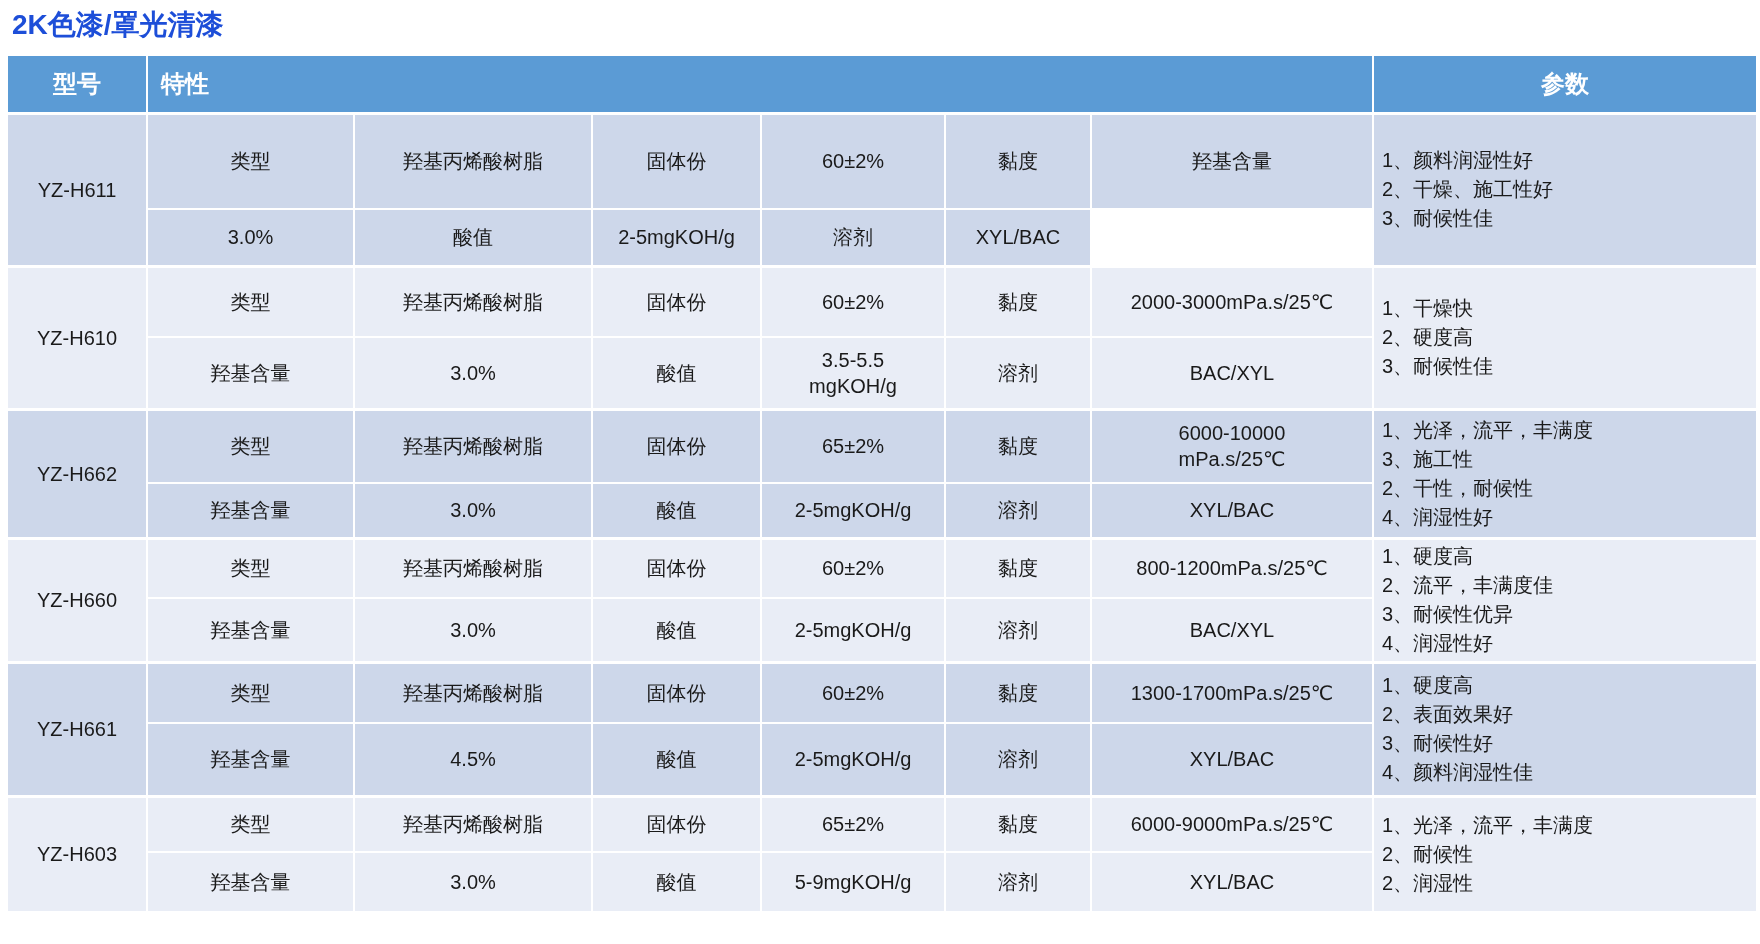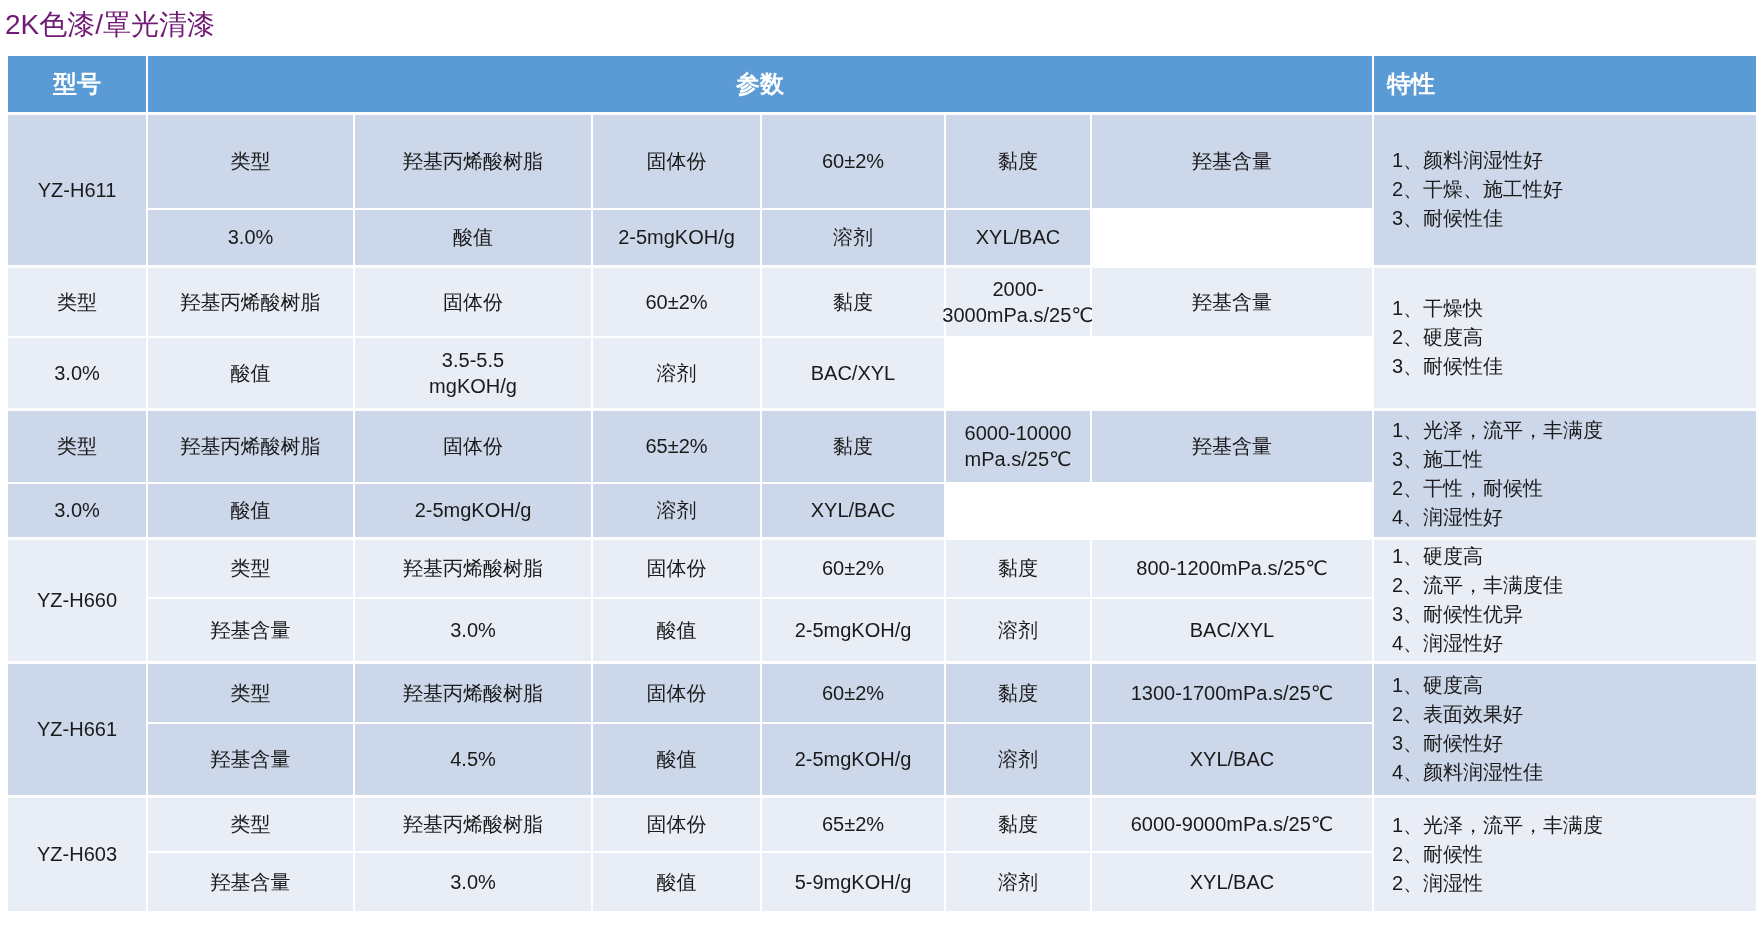--- a/index.html
+++ b/index.html
@@ -2,22 +2,22 @@
 <html><head>
 <meta charset="utf-8">
 <style>
   html,body{margin:0;padding:0;background:#ffffff;}
   body{
     width:1760px;height:944px;overflow:hidden;
     font-family:"Liberation Sans","DejaVu Sans",sans-serif;
     color:#1a1a1a;
   }
   .page-title{
-    font-size:28px;font-weight:normal;color:#701a75;
-    padding:8px 0 0 5px;line-height:1.2;
+    font-size:28px;font-weight:bold;color:#1d4ed8;
+    padding:8px 0 0 12px;line-height:1.2;
   }
   .spec-table{margin:14px 3px 0 8px;width:1404px;}
   
   .header-row{
     display:grid;
     grid-template-columns:138px 1224px 382px;
     gap:2px;
   }
   .hcell{
     background:#5b9bd5;color:#ffffff;font-weight:bold;font-size:24px;
@@ -40,36 +40,36 @@
   .cell{
     display:flex;align-items:center;justify-content:center;
     text-align:center;font-size:20px;line-height:1.3;
     white-space:pre-line;padding:2px 4px;box-sizing:border-box;
   }
   .dark .cell{background:#cdd7ea;}
   .light .cell{background:#e9edf6;}
   .model{grid-column:1;grid-row:1/3;}
   .features{
     grid-column:8;grid-row:1/3;
-    justify-content:flex-start;text-align:left;padding-left:18px;
+    justify-content:flex-start;text-align:left;padding-left:8px;
   }
   .flines{display:flex;flex-direction:column;}
   .flines div{line-height:29px;}
 </style>
 </head>
 <body>
 
 <div class="page-title">2K色漆/罩光清漆</div>
 
 <div class="spec-table">
 
   <div class="header-row">
     <div class="hcell">型号</div>
+    <div class="hcell left">特性</div>
     <div class="hcell">参数</div>
-    <div class="hcell left">特性</div>
   </div>
 
   <div class="block dark b0">
     <div class="cell model">YZ-H611</div>
     <div class="cell features">
       <div class="flines">
         <div>1、颜料润湿性好</div>
         <div>2、干燥、施工性好</div>
         <div>3、耐候性佳</div>
         <div></div>
@@ -82,20 +82,21 @@
     <div class="cell">黏度</div>
     <div class="cell">羟基含量</div>
     <div class="cell">3.0%</div>
     <div class="cell">酸值</div>
     <div class="cell">2-5mgKOH/g</div>
     <div class="cell">溶剂</div>
     <div class="cell">XYL/BAC</div>
   </div>
 
   <div class="block light b1">
+    <div class="cell model">YZ-H610</div>
     <div class="cell features">
       <div class="flines">
         <div>1、干燥快</div>
         <div>2、硬度高</div>
         <div>3、耐候性佳</div>
         <div></div>
       </div>
     </div>
     <div class="cell">类型</div>
     <div class="cell">羟基丙烯酸树脂</div>
@@ -106,20 +107,21 @@
     <div class="cell">羟基含量</div>
     <div class="cell">3.0%</div>
     <div class="cell">酸值</div>
     <div class="cell">3.5-5.5
 mgKOH/g</div>
     <div class="cell">溶剂</div>
     <div class="cell">BAC/XYL</div>
   </div>
 
   <div class="block dark b2">
+    <div class="cell model">YZ-H662</div>
     <div class="cell features">
       <div class="flines">
         <div>1、光泽，流平，丰满度</div>
         <div>3、施工性</div>
         <div>2、干性，耐候性</div>
         <div>4、润湿性好</div>
       </div>
     </div>
     <div class="cell">类型</div>
     <div class="cell">羟基丙烯酸树脂</div>

